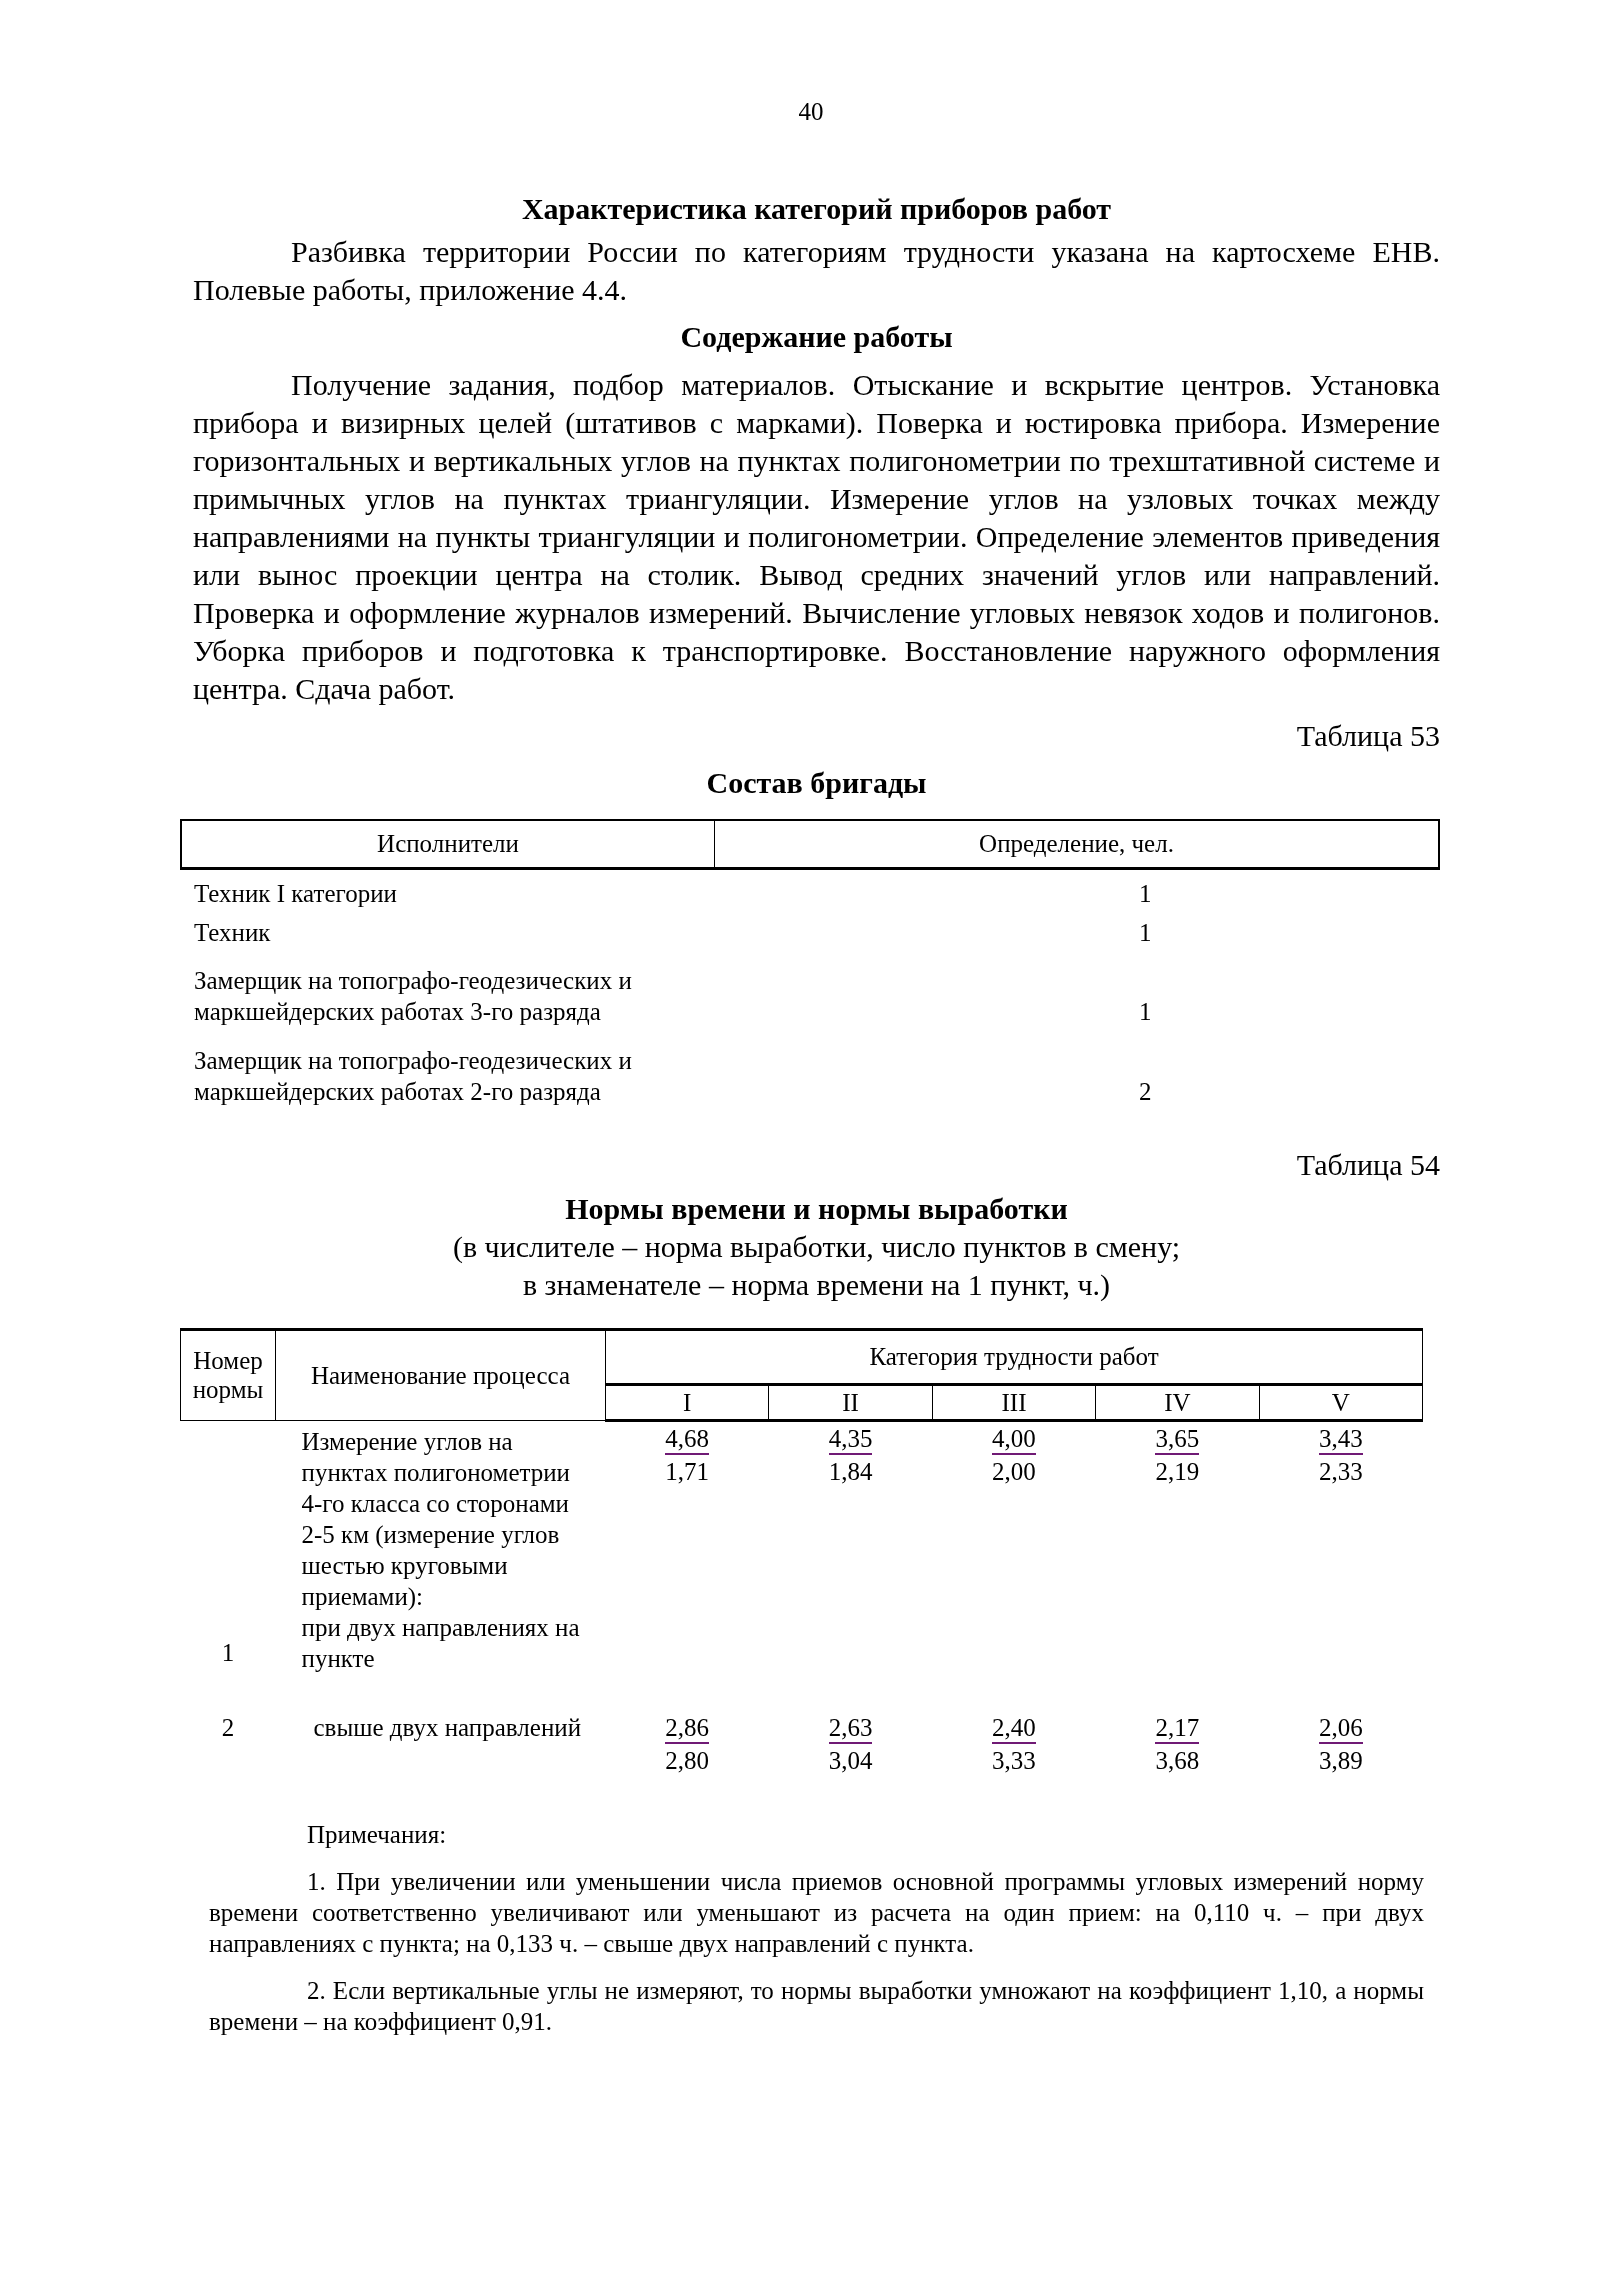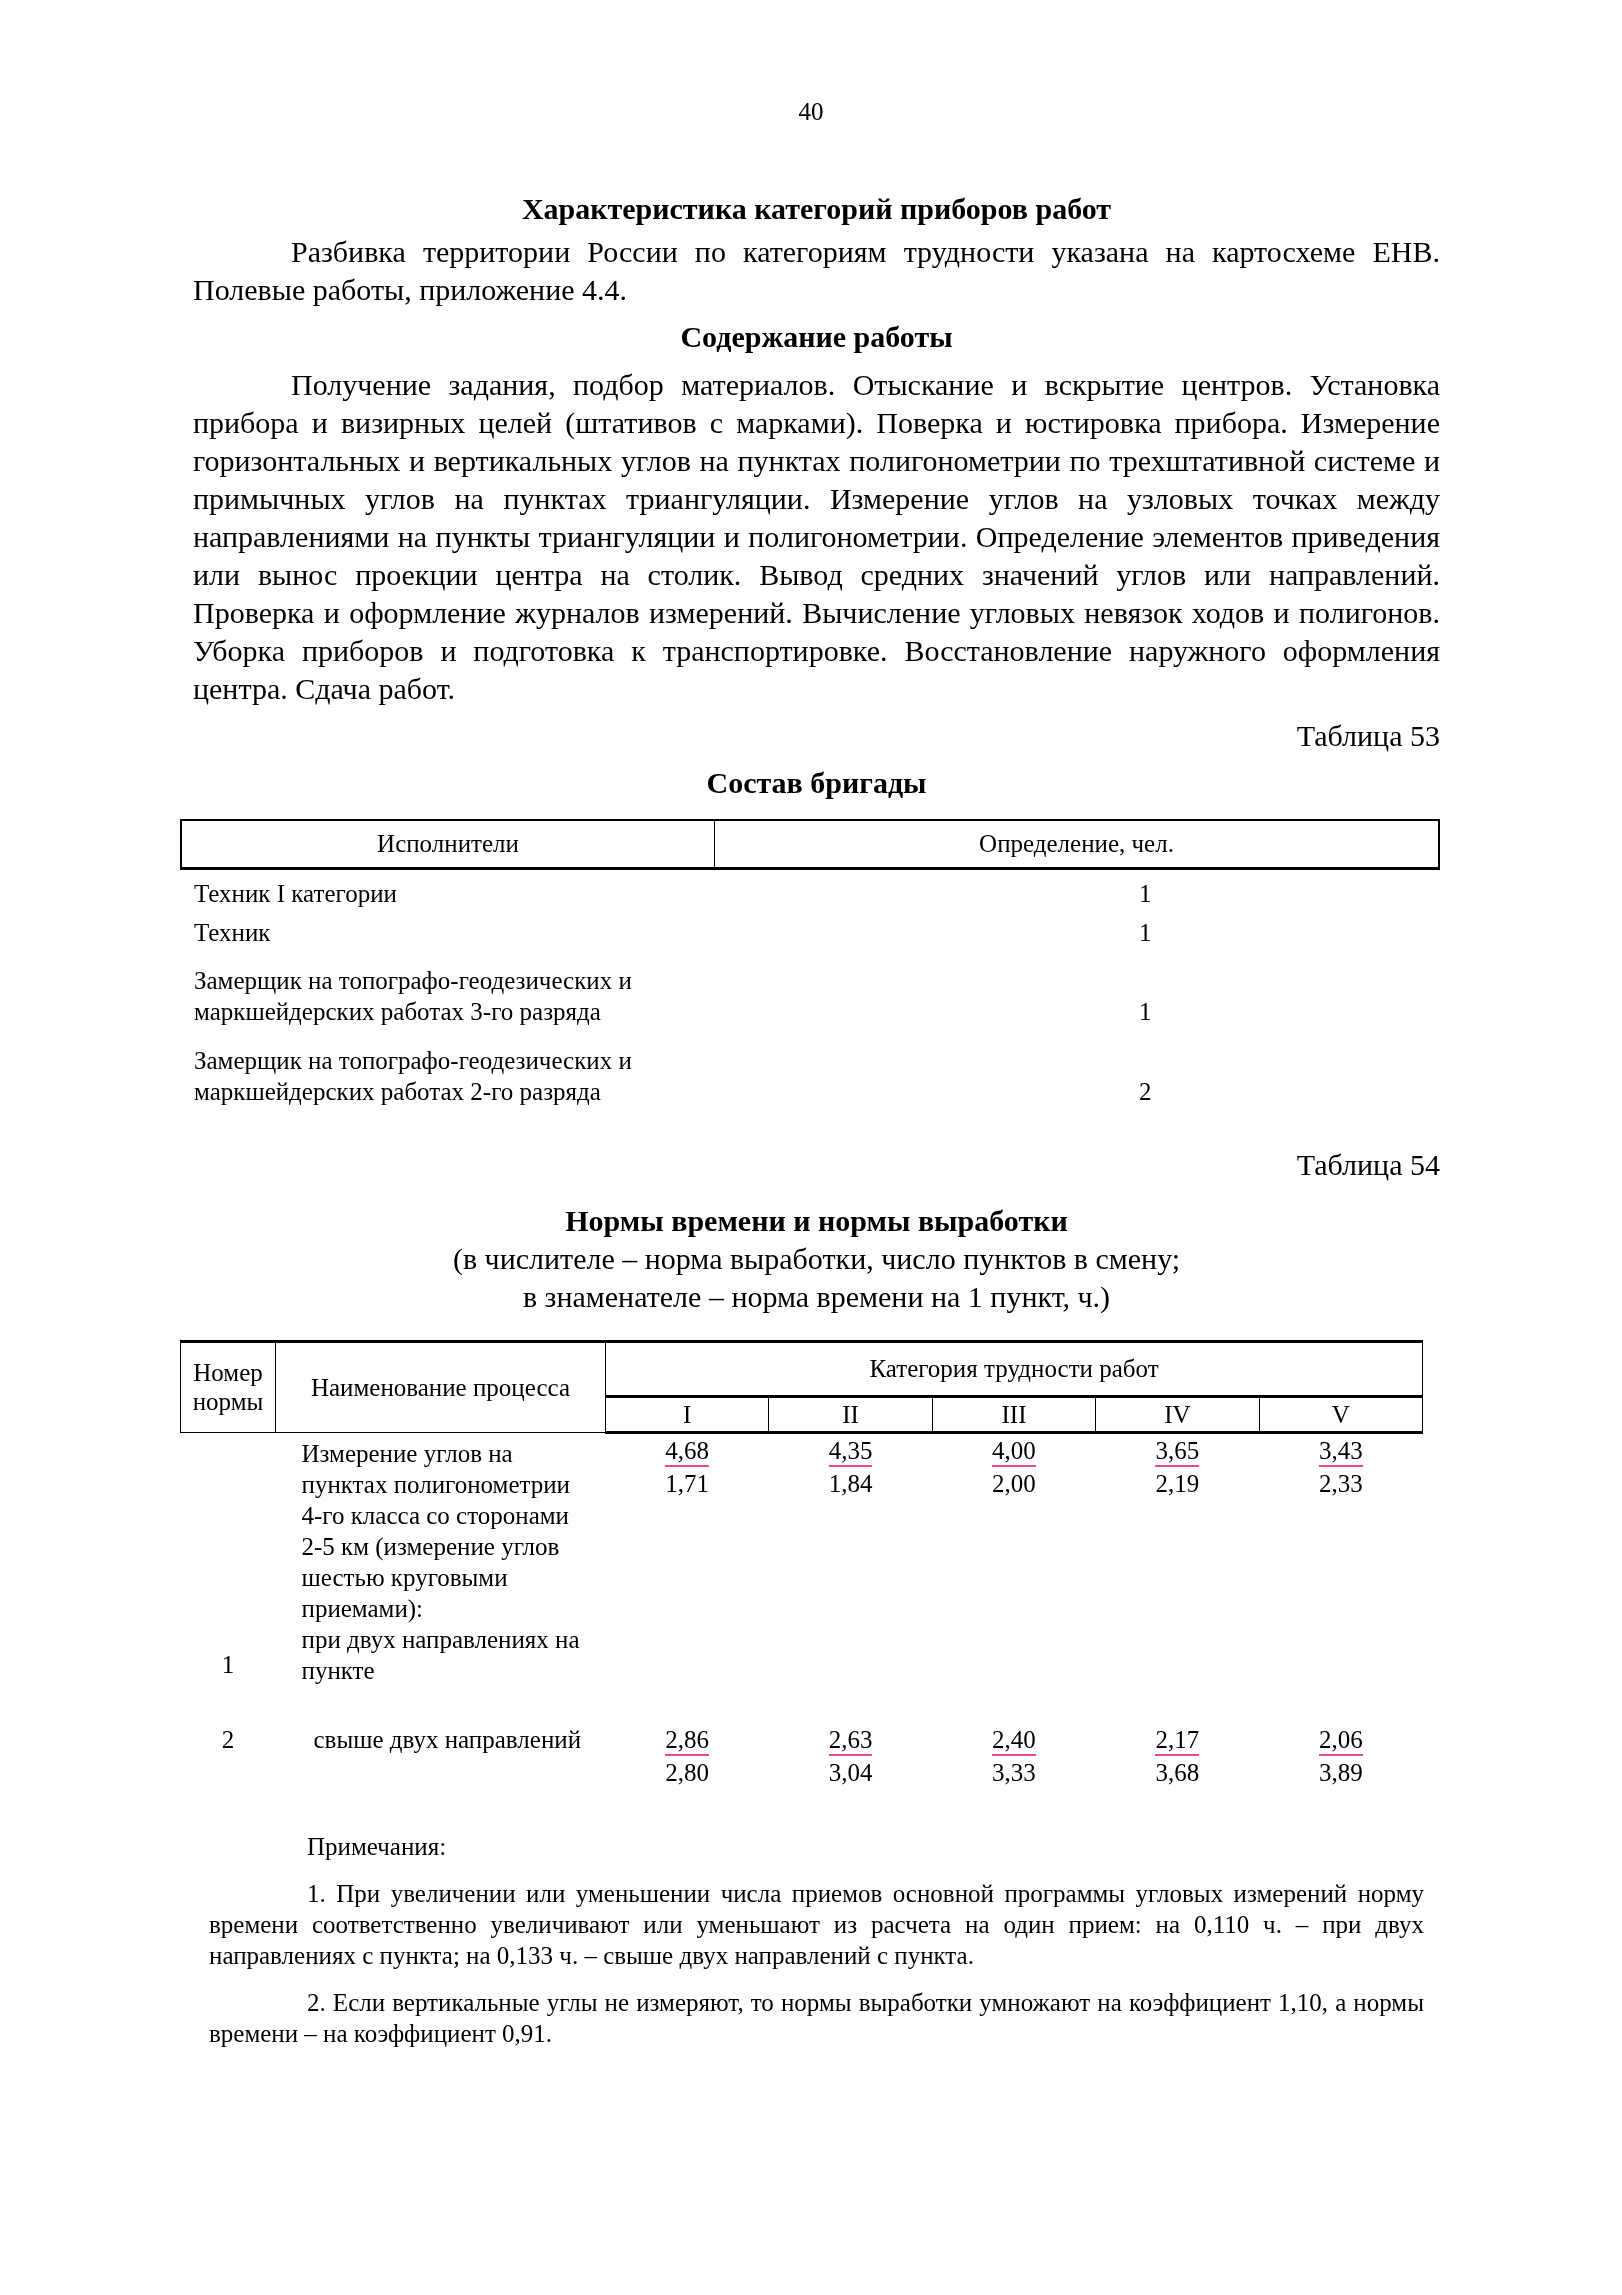--- a/index.html
+++ b/index.html
@@ -23,21 +23,21 @@
   .t54 th { font-weight: normal; border: 1.3px solid #000; text-align: center; line-height: 29px; }
   .t54 th.col-num { width: 92px; }
   .t54 th.col-name { width: 327px; }
   .t54 thead tr.top th { border-top-width: 3.9px; }
   .t54 thead tr.sub th { border-top-width: 3.3px; border-bottom-width: 3.9px; height: 31px; }
   .t54 th.cat-head { height: 50px; }
   .t54 td { vertical-align: top; line-height: 31px; }
   .t54 td.num-cell { text-align: center; vertical-align: bottom; padding-bottom: 38px; }
   .t54 td.name-cell { padding-left: 26px; padding-top: 5.2px; }
   .frac { text-align: center; vertical-align: bottom; }
-  .frac .n { display: inline-block; border-bottom: 2px solid #ec4899; line-height: 29px; }
+  .frac .n { display: inline-block; border-bottom: 2px solid #701a75; line-height: 29px; }
   .frac .d { display: block; line-height: 33px; }
   .notes { margin-top: 41px; font-size: 25px; line-height: 31px; }
   .notes p { margin: 16px; text-align: justify; }
   .notes .indent { text-indent: 98px; }
 </style>
 </head>
 <body>
 
 <div class="page-number">40</div>
 
@@ -79,21 +79,21 @@
         <td>
           <span>Замерщик на топографо-геодезических и</span><br>
           <span>маркшейдерских работах 2-го разряда</span>
         </td>
         <td class="num">2</td>
       </tr>
     </tbody>
   </table>
 
   <p class="table-label" style="margin-top:39px">Таблица 54</p>
-  <h3 class="h-bold" style="margin-top:18px">Нормы времени и нормы выработки</h3>
+  <h3 class="h-bold" style="margin-top:6px">Нормы времени и нормы выработки</h3>
   <p class="h-bold" style="font-weight:normal">(в числителе – норма выработки, число пунктов в смену;</p>
   <p class="h-bold" style="font-weight:normal">в знаменателе – норма времени на 1 пункт, ч.)</p>
 
   <table class="t54">
     <thead>
       <tr class="top">
         <th class="col-num" rowspan="2">
           <span>Номер</span><br>
           <span>нормы</span>
         </th>

